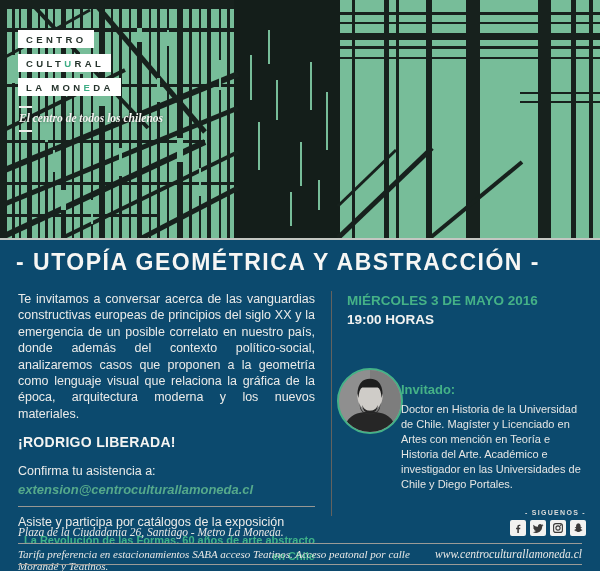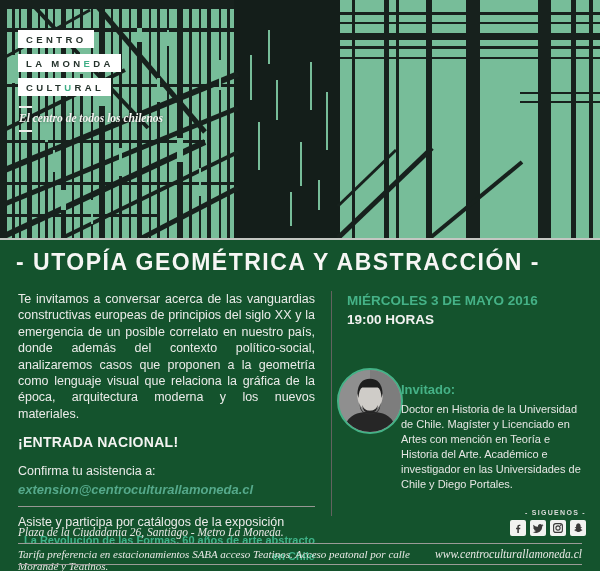--- a/index.html
+++ b/index.html
@@ -1,16 +1,16 @@
 <!DOCTYPE html>
 <html><head>
 <meta charset="utf-8">
 <style>
   html,body{margin:0;padding:0;background:#222;}
-  .poster{position:relative;width:600px;height:571px;background:#14532d;overflow:hidden;
+  .poster{position:relative;width:600px;height:571px;background:#0c4a6e;overflow:hidden;
           font-family:"Liberation Sans",sans-serif;-webkit-font-smoothing:antialiased;}
   
   .artwork{position:absolute;left:0;top:0;width:600px;height:238px;border-bottom:2px solid #c3c7c2;}
   .artwork svg{display:block;}
   
   .logo{position:absolute;left:18px;top:30px;}
   .logo-box{display:table;background:#ffffff;padding:4px 7px 3px 8px;margin-bottom:6px;
             font-size:9.5px;font-weight:bold;letter-spacing:3.4px;color:#25332c;white-space:nowrap;}
   .logo-box .gl{color:#3fae86;}
   .logo-dash{width:13px;height:2px;background:#efefec;margin:10px 0 4px 1px;}
@@ -165,40 +165,40 @@
       <rect width="600" height="238" fill="#0d1512" opacity="0.06"></rect>
     </svg>
 
     <div class="logo">
       <div class="logo-box">
           <span>CENTRO</span>
           <span class="gl"></span>
           <span></span>
         </div>
       <div class="logo-box">
+          <span>CULT</span>
+          <span class="gl">U</span>
+          <span>RAL</span>
+        </div>
+      <div class="logo-box">
           <span>LA MON</span>
           <span class="gl">E</span>
           <span>DA</span>
-        </div>
-      <div class="logo-box">
-          <span>CULT</span>
-          <span class="gl">U</span>
-          <span>RAL</span>
         </div>
       <div class="logo-dash"></div>
       <div class="tagline">El centro de todos los chilenos</div>
       <div class="logo-dash bottom"></div>
     </div>
   </div>
 
   <div class="title">- UTOPÍA GEOMÉTRICA Y ABSTRACCIÓN -</div>
 
   <div class="left-col">
     <p class="intro">Te invitamos a conversar acerca de las vanguardias constructivas europeas de principios del siglo XX y la emergencia de un posible correlato en nuestro país, donde además del contexto político-social, analizaremos casos que proponen a la geometría como lenguaje visual que relaciona la gráfica de la época, arquitectura moderna y los nuevos materiales.</p>
-    <div class="free-entry">¡ENTRADA NACIONAL!</div>
+    <div class="free-entry">¡RODRIGO LIBERADA!</div>
     <div class="rsvp-label">Confirma tu asistencia a:</div>
     <a class="rsvp-email" href="#">extension@centroculturallamoneda.cl</a>
     <hr class="lrule">
     <div class="expo-lead">Asiste y participa por catálogos de la exposición</div>
     <div class="expo-title">La Revolución de las Formas. 60 años de arte abstracto en Chile</div>
     
   </div>
 
   <div class="vdivider"></div>
 

